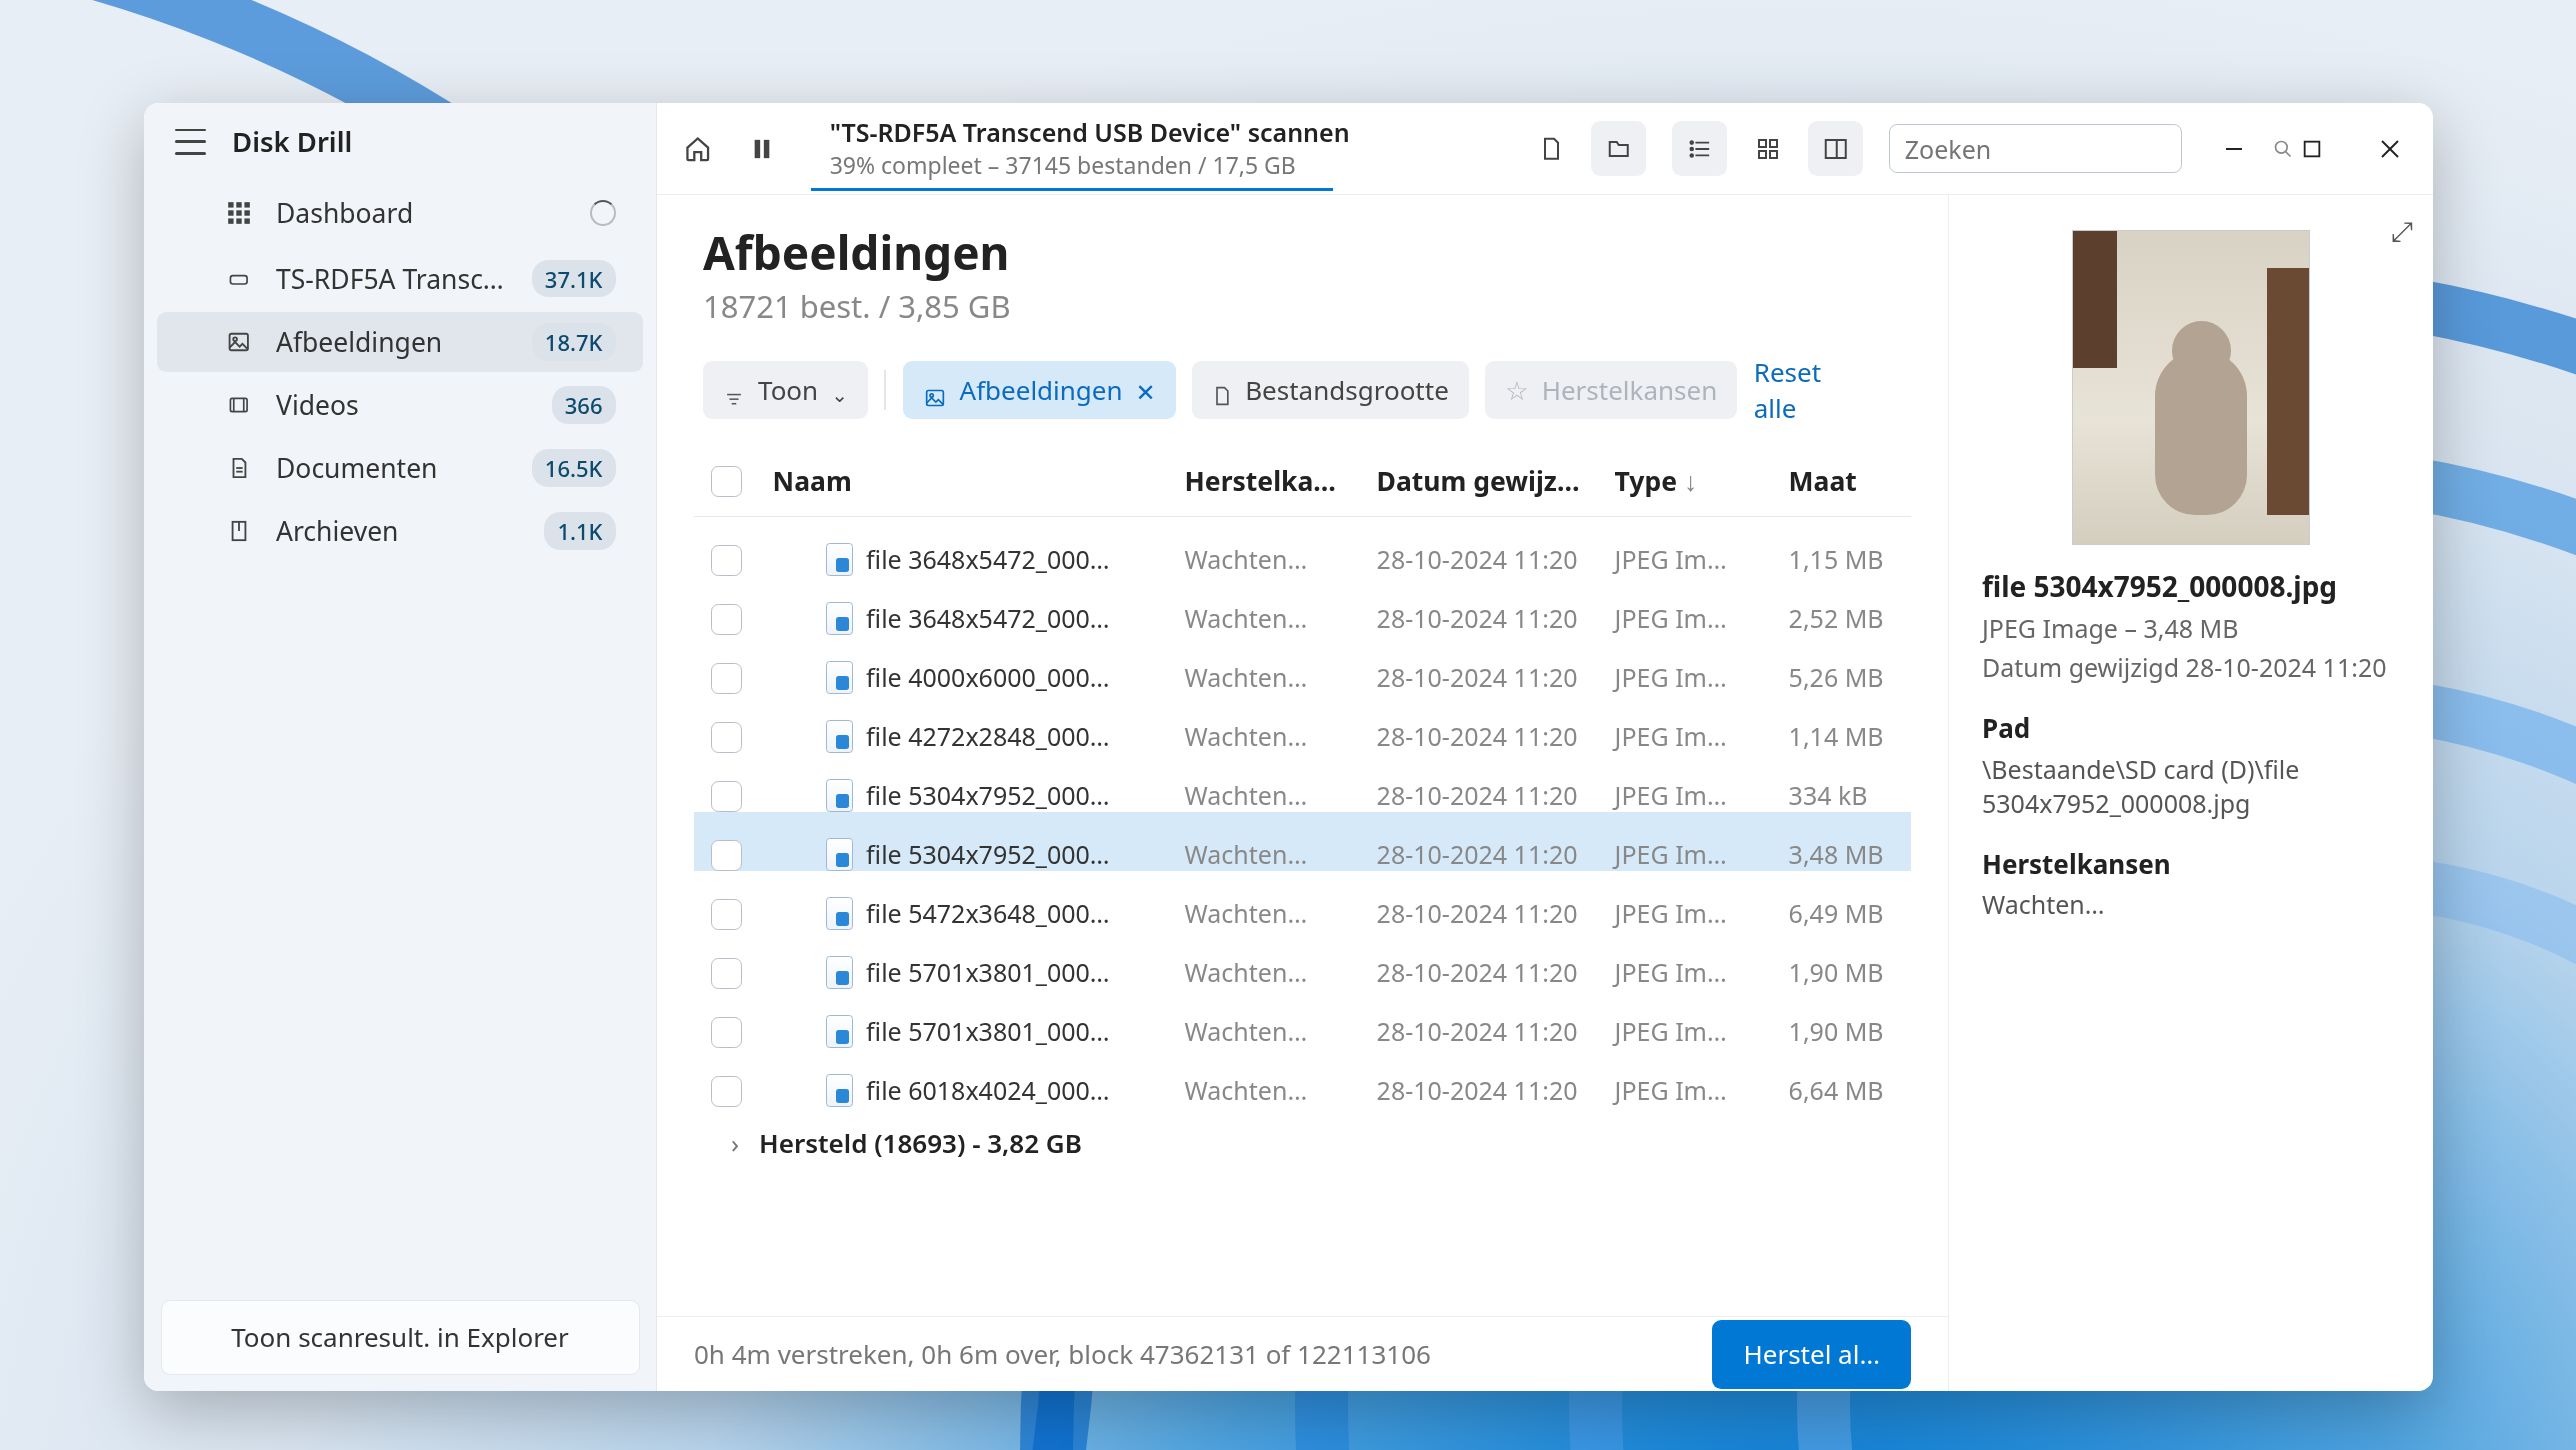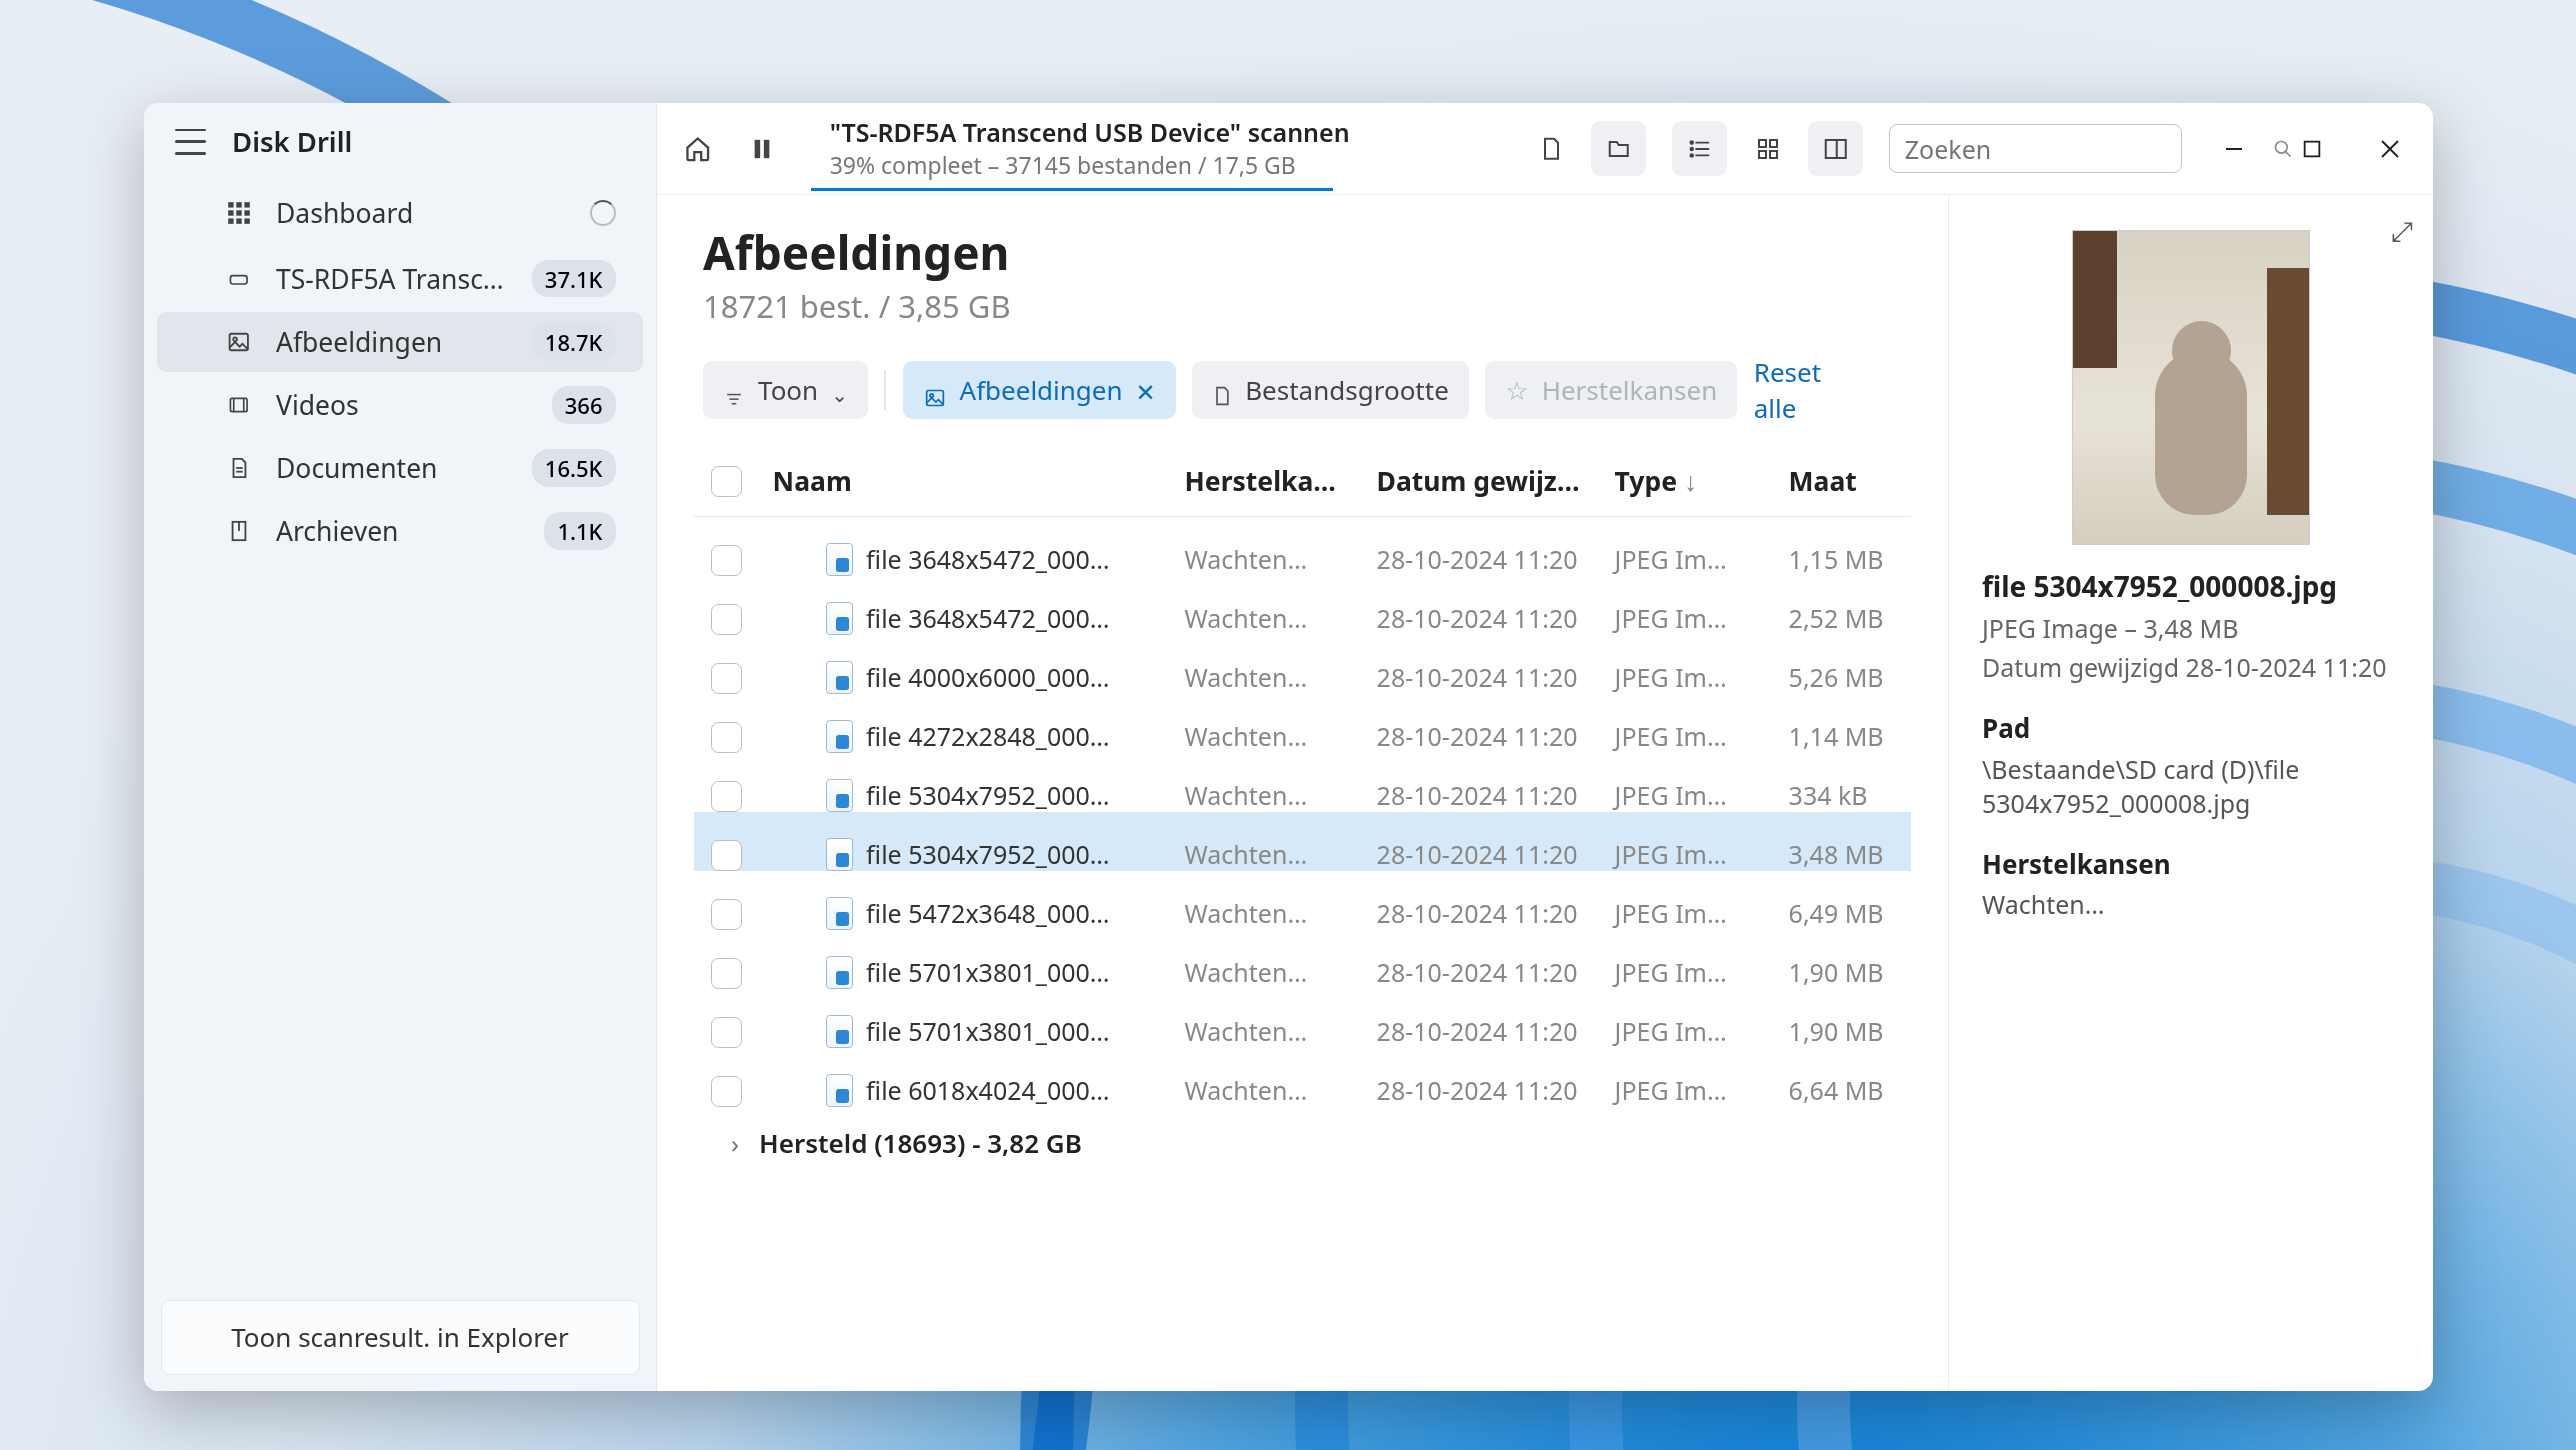--- a/index.html
+++ b/index.html
@@ -17,21 +17,21 @@
 .sidebar{width:513px;background:#f1f5f9;display:flex;flex-direction:column;border-right:0.9px solid #e4e8ee}
 .sb-top{display:flex;align-items:center;gap:26px;padding:20px 27.5px 20px 31px}
 .hamburger{width:31px;height:26px;display:flex;flex-direction:column;justify-content:space-between;cursor:pointer}
 .hamburger span{height:2.7px;background:#444;border-radius:1.8px}
 .app-title{font-size:27.5px;font-weight:600;color:#222}
 .sb-row{display:flex;align-items:center;padding:11px 27.5px 11px 66px;gap:22px;font-size:26.5px;color:#333;border-radius:9.2px;margin:3.7px 13px;position:relative}
 .sb-row.clickable{cursor:pointer}
 .sb-row.active{background:#e1e6ec}
 .sb-row .icon{width:31px;display:flex;justify-content:center;color:#444}
 .sb-label{flex:1;white-space:nowrap;overflow:hidden;text-overflow:ellipsis}
-.pill{background:#dce2e9;color:#000000;font-size:22px;padding:3.7px 13px;border-radius:16.5px;font-weight:500}
+.pill{background:#dce2e9;color:#0c4a6e;font-size:22px;padding:3.7px 13px;border-radius:16.5px;font-weight:500}
 .sb-section{padding:13px 27.5px 5.5px;font-size:26.5px;font-weight:600;color:#222}
 .spinner{position:absolute;right:27.5px;width:26px;height:26px;border:2.7px solid #bbb;border-top-color:#555;border-radius:50%;animation:spin 1s linear infinite}
 .dash-row{padding-left:66px}
 @keyframes spin{to{transform:rotate(360deg)}}
 .sb-footer{margin-top:auto;padding:16.5px}
 .sb-footer-btn{width:100%;background:#fbfcfd;border:0.9px solid #e3e7ee;border-radius:9.2px;padding:18.3px;font-size:26px;color:#333;cursor:pointer}
 
 .main{flex:1;display:flex;flex-direction:column;min-width:0}
 .topbar{display:flex;align-items:center;height:92px;padding:0 18.3px 0 0;border-bottom:0.9px solid #ecedef}
 .tb-left{display:flex;align-items:center;gap:9.2px;padding:0 13px}
@@ -469,20 +469,24 @@
                   <div class="td col-date muted">28-10-2024 11:20</div>
                   <div class="td col-type muted">JPEG Im…</div>
                   <div class="td col-size muted">6,64 MB</div>
                 </div>
               </div>
             <div class="summary-row">
               <span class="chev">›</span>
               <span>Hersteld (18693) - 3,82 GB</span>
             </div>
           </div>
+          <div class="footer">
+            <span>0h 4m verstreken, 0h 6m over, block 47362131 of 122113106</span>
+            <button class="primary-btn">Herstel al…</button>
+          </div>
         </div>
 
         <aside class="details">
           <span class="expand-ico">⤢</span>
           <div class="thumb">
             <div class="floor"></div>
               <div class="door"></div>
               <div class="fur"></div>
               <div class="dog"></div>
           </div>

